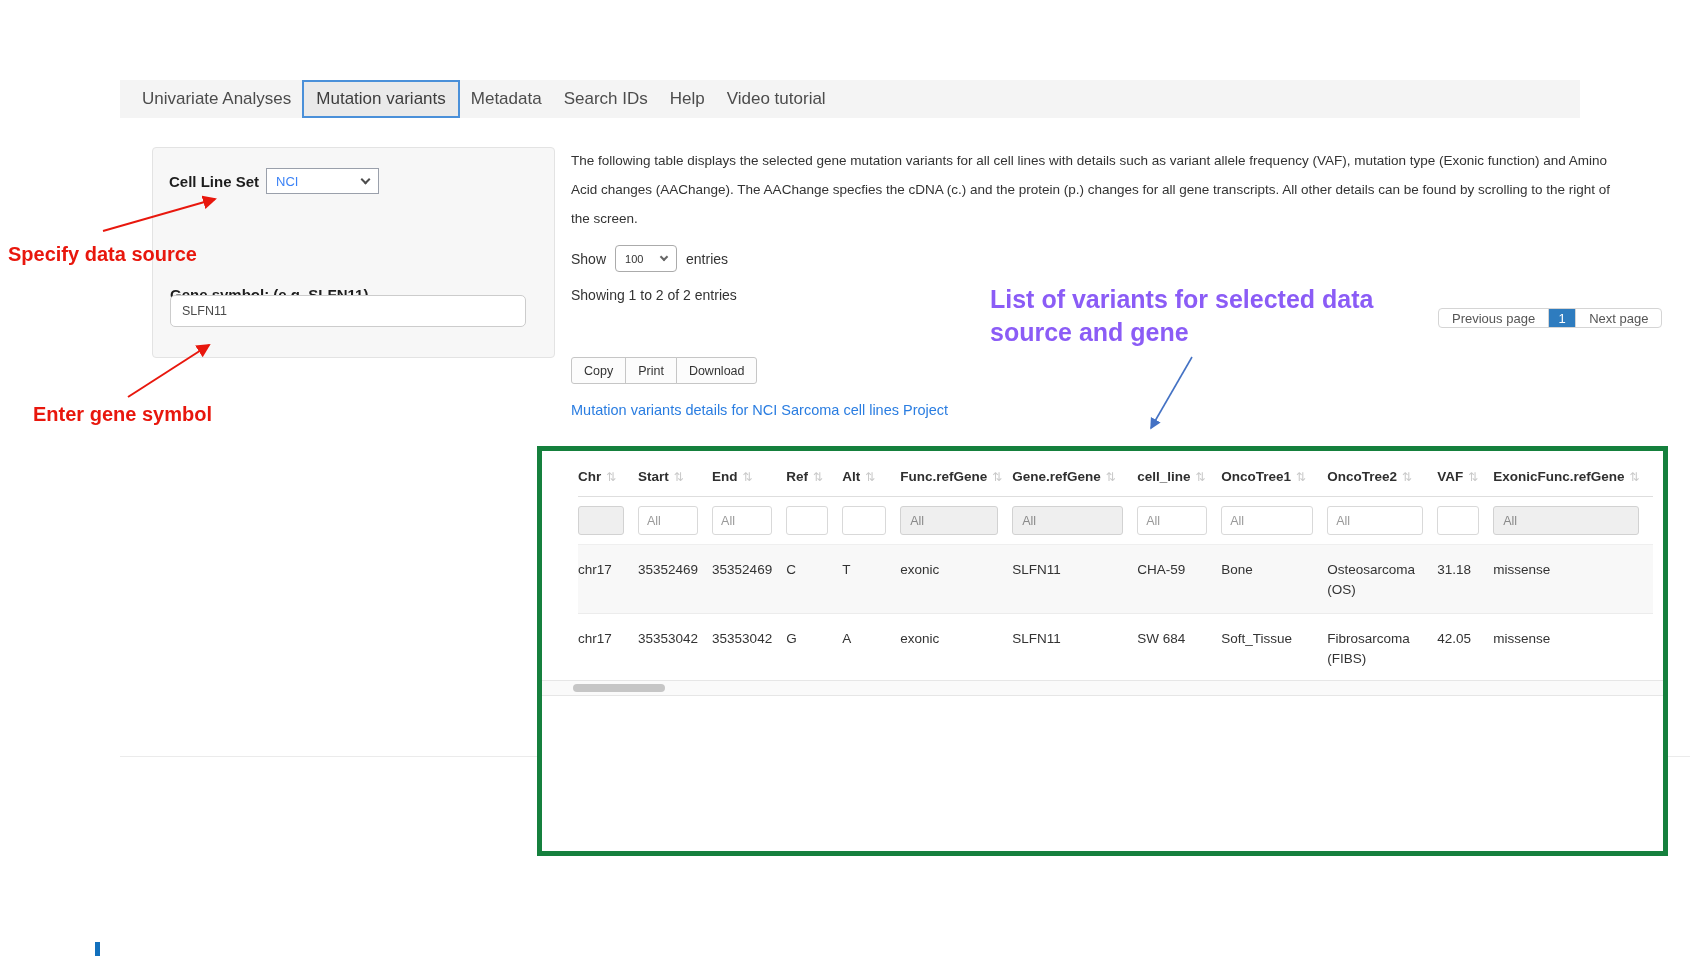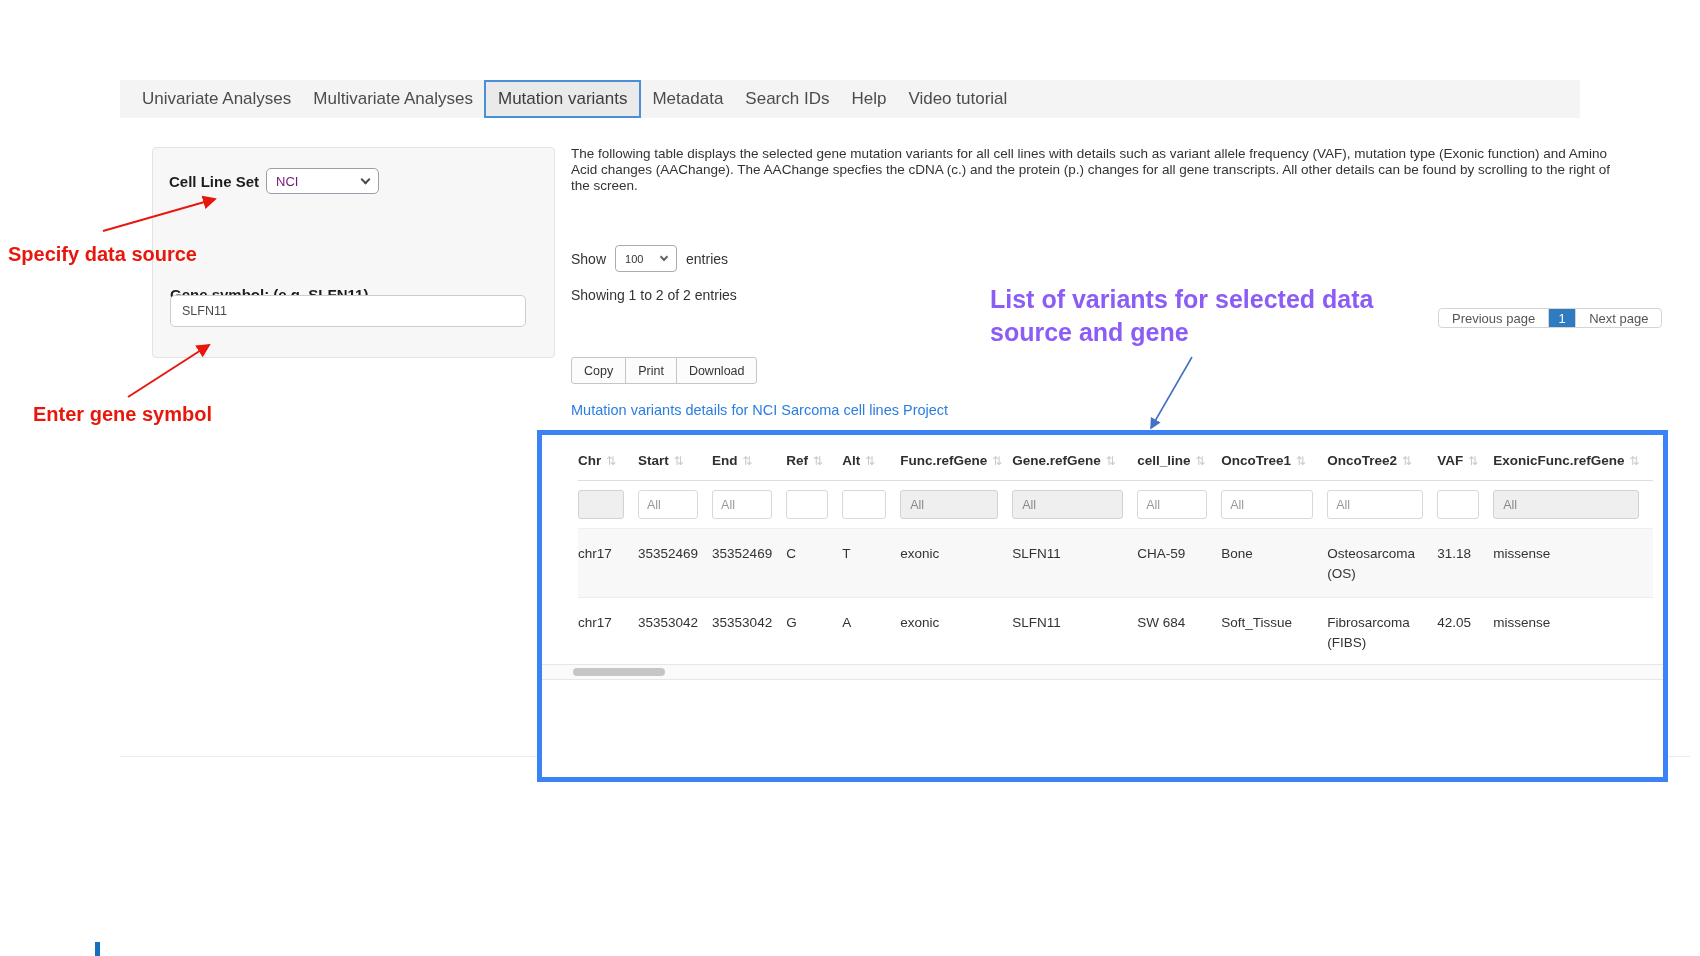--- a/index.html
+++ b/index.html
@@ -18,43 +18,43 @@
 
   
   .panel {
     position:absolute; left:152px; top:147px; width:403px; height:211px;
     background:#f7f7f7; border:1px solid #e3e3e3; border-radius:4px;
   }
   .cellline-row { position:absolute; left:16px; top:20px; display:flex; align-items:center; }
   .bold-label { font-weight:bold; font-size:15px; color:#1d1d1d; }
   .select-box {
     margin-left:7px; width:113px; height:26px; background:#fff;
-    border:1px solid #9aa0ab; border-radius:5px; display:flex; align-items:center;
-    justify-content:space-between; padding:0 9px; font-size:13px; color:#701a75;
+    border:1px solid #9aa0ab; border-radius:0; display:flex; align-items:center;
+    justify-content:space-between; padding:0 9px; font-size:13px; color:#3b82f6;
   }
   .chev { width:7px; height:7px; border-right:2px solid #4d4d4d; border-bottom:2px solid #4d4d4d; transform:rotate(45deg); margin-top:-3px; flex:none; }
   .gene-label { position:absolute; left:17px; top:138px; }
   .gene-input {
     position:absolute; left:17px; top:147px; width:356px; height:32px;
     border:1px solid #cccccc; border-radius:5px; background:#fff;
     font-size:12.5px; color:#4a4a4a; padding:0 11px; font-family:"Liberation Sans", sans-serif;
   }
 
   
   .red-note { position:absolute; color:#e8170d; font-size:20px; font-weight:bold; white-space:nowrap; }
   #red-note-1 { left:8px; top:243px; }
   #red-note-2 { left:33px; top:403px; }
   .blue-heading {
     position:absolute; left:990px; top:283px; width:440px;
     font-size:25px; line-height:33px; font-weight:bold; color:#8b5cf6;
   }
   .annot-layer { position:absolute; left:0; top:0; width:1700px; height:956px; pointer-events:none; z-index:5; }
 
   
-  .description { position:absolute; left:571px; top:146px; width:1052px; font-size:13.5px; line-height:16px; color:#333; }
+  .description { position:absolute; left:571px; top:146px; width:1052px; font-size:13.5px; line-height:29px; color:#333; }
   .show-row { position:absolute; left:571px; top:245px; display:flex; align-items:center; gap:9px; font-size:14px; }
   .page-select {
     width:62px; height:27px; background:#fff; border:1px solid #ababab; border-radius:4px;
     display:flex; align-items:center; justify-content:space-between; padding:0 9px; font-size:11px; color:#333;
   }
   .page-select .chev { width:6px; height:6px; border-color:#666; }
   .info-text { position:absolute; left:571px; top:287px; font-size:14px; color:#333; }
   .btn-group { position:absolute; left:572px; top:357px; display:flex; }
   .dt-btn {
     height:27px; padding:0 12px; display:flex; align-items:center; margin-left:-1px;
@@ -73,22 +73,22 @@
   .page-current {
     width:28px; justify-content:center; padding:0; background:#2e7cbf; color:#fff;
     border-left:1px solid #d5d5d5; border-right:1px solid #d5d5d5;
   }
 
   
   .page-divider { position:absolute; left:120px; top:756px; width:1570px; height:1px; background:#ebebeb; z-index:1; }
 
   
   .table-box {
-    position:absolute; left:537px; top:430px; width:1131px; height:352px;
-    border:5px solid #3b82f6; background:#fff; z-index:2;
+    position:absolute; left:537px; top:446px; width:1131px; height:410px;
+    border:5px solid #15803d; background:#fff; z-index:2;
   }
   .vtable { position:absolute; left:36px; top:12px; border-collapse:collapse; table-layout:fixed; }
   .vtable th {
     text-align:left; font-size:13.5px; font-weight:bold; color:#2f2f2f;
     padding:6px 10px 12px 0; vertical-align:middle; border-bottom:1px solid #dedede; white-space:nowrap;
   }
   .sort-icon { color:#c9c9c9; font-size:12px; margin-left:5px; font-weight:normal; }
   .filter-row td { padding:9px 14px 9px 0; border-bottom:1px solid #efefef; }
   .filter-input {
     width:100%; height:29px; border:1px solid #d9d9d9; border-radius:3px; background:#fff;
@@ -110,21 +110,20 @@
   }
   .scroll-thumb { position:absolute; left:31px; top:3px; width:92px; height:8px; border-radius:4px; background:#c6c6c6; }
 
   .crop-mark { position:absolute; left:95px; top:942px; width:5px; height:14px; background:#1270bd; }
 </style>
 </head>
 <body>
 
 <div class="navbar">
   <div class="tab">Univariate Analyses</div>
-  <div class="tab">Multivariate Analyses</div>
   <div class="tab active">Mutation variants</div>
   <div class="tab">Metadata</div>
   <div class="tab">Search IDs</div>
   <div class="tab">Help</div>
   <div class="tab">Video tutorial</div>
 </div>
 
 <div class="panel">
   <div class="cellline-row">
     <span class="bold-label">Cell Line Set</span>

